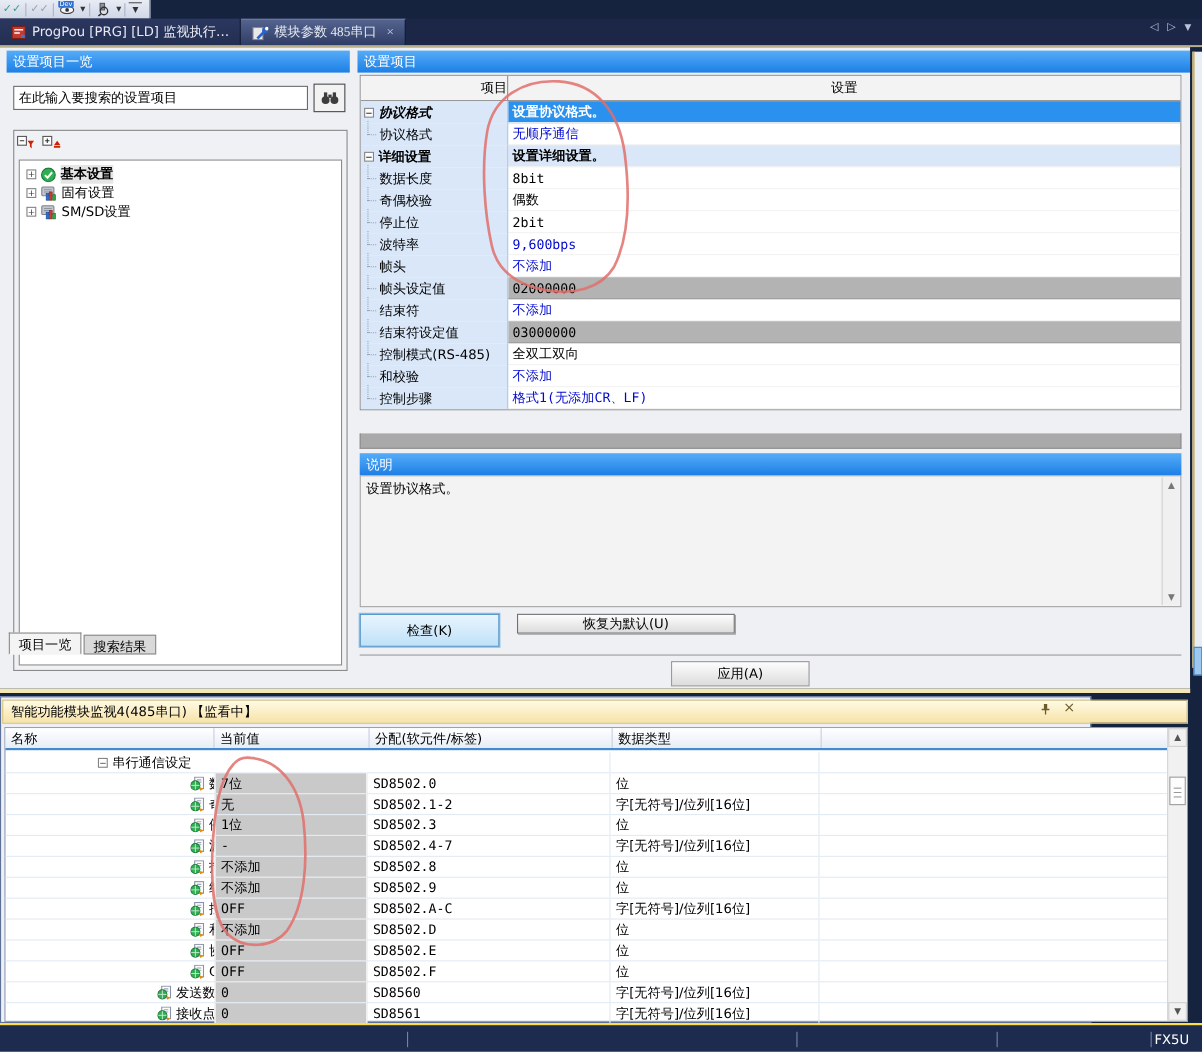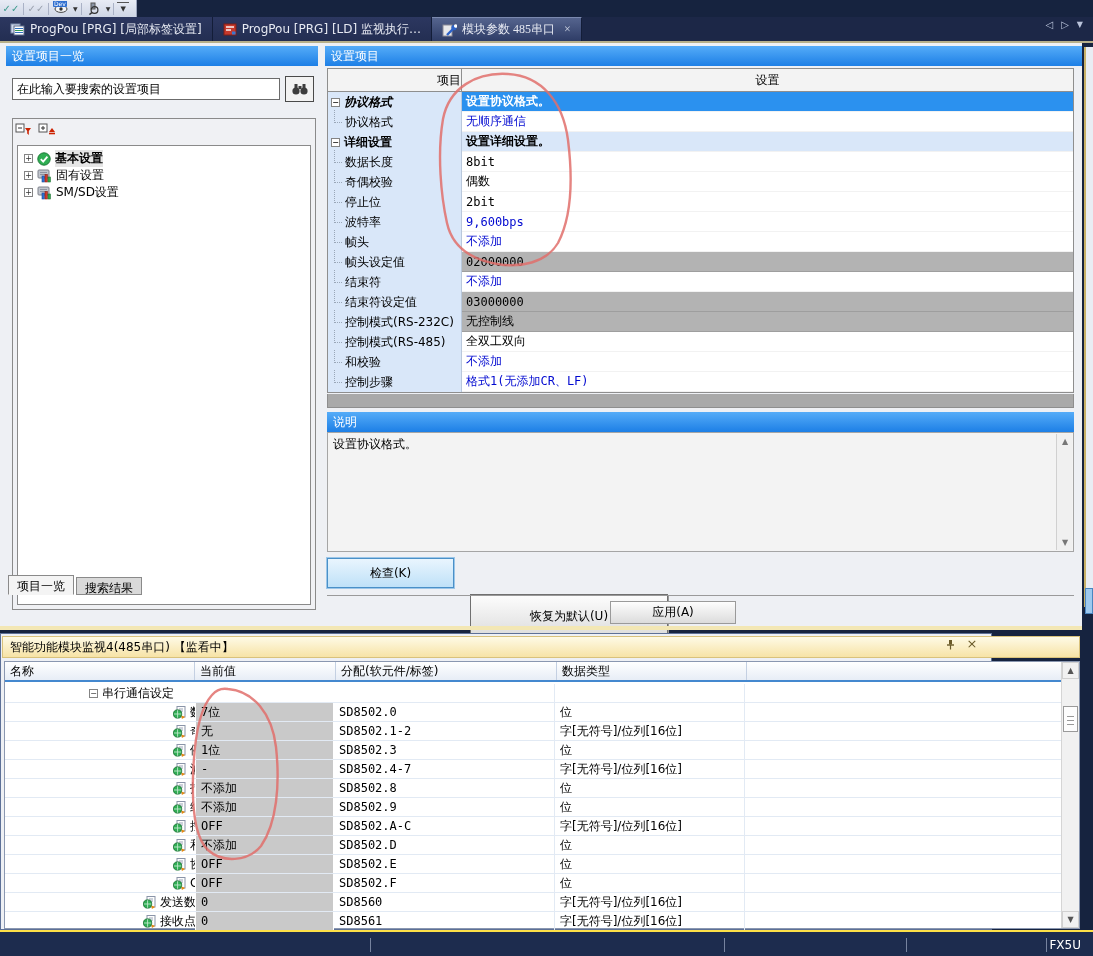--- a/index.html
+++ b/index.html
@@ -64,21 +64,21 @@
 
   #desc-header { left:327px; top:369px; width:747px; }
   #desc-box { left:327px; top:389px; width:747px; height:120px; background:#f3f3f3; border:1px solid #a5a5a5; }
   #desc-text { position:absolute; left:5px; top:3px; }
   .vscroll-mini { position:absolute; right:1px; top:1px; bottom:1px; width:16px; background:#f0f0f0; border-left:1px solid #d0d0d0; }
   .vscroll-mini .sb-up,.vscroll-mini .sb-dn { position:absolute; left:0; width:16px; height:15px; font-size:8px; color:#777; text-align:center; line-height:15px; }
   .vscroll-mini .sb-up { top:0; } .vscroll-mini .sb-dn { bottom:0; }
 
   .btn { position:absolute; display:flex; align-items:center; justify-content:center; border:1px solid #707070; background:linear-gradient(#fdfdfd,#dcdcdc); }
   #check-btn { left:327px; top:515px; width:127px; height:30px; background:linear-gradient(#e9f5fe,#bfe1f8); border:1px solid #4a90c8; box-shadow:0 0 0 1px #9cc6e8; }
-  #restore-btn { left:470px; top:515px; width:198px; height:44px; box-shadow:1px 1px 0 #9a9a9a;margin-top:36px; }
+  #restore-btn { left:470px; top:515px; width:198px; height:18px; box-shadow:1px 1px 0 #9a9a9a; }
   #apply-sep { left:327px; top:552px; width:747px; height:1px; background:#9a9a9a; }
   #apply-btn { left:610px; top:558px; width:126px; height:23px; border:1px solid #9a9a9a; }
   #yellow-strip { left:0; top:583px; width:1082px; height:4px; background:#f3e7b4; }
 
   
   #right-sliver { left:1082px; top:43px; width:11px; height:583px; background:#16233f; }
   #right-sliver .sliver-panel { position:absolute; left:2px; top:4px; width:9px; height:560px; background:#e9edf4; border-left:2px solid #c8b168; }
   #right-sliver .sliver-btn { position:absolute; left:3px; top:545px; width:8px; height:26px; background:#9ec9ef; border:1px solid #4a86c0; }
 
   
@@ -136,32 +136,20 @@
         <circle cx="7.5" cy="8" r="3.4" fill="none" stroke="#333" stroke-width="1.2"></circle>
         <line x1="4.8" y1="10.6" x2="2.4" y2="12.6" stroke="#333" stroke-width="1.4"></line>
       </svg>
   </span>
   <span class="drop-arrow">▼</span>
   <span class="tb-sep"></span>
   <span class="overflow-ico">▼</span>
 </div>
 
 <div id="tab-bar" class="abs">
-    <div class="doc-tab">
-      <span style="display: inline-flex;">
-        <svg width="15" height="13" viewBox="0 0 15 13">
-          <rect x="1" y="1" width="9" height="9" fill="#cfd9ea" stroke="#7e8eae"></rect>
-          <rect x="4" y="3" width="10" height="9" fill="#fff" stroke="#5a6a8c"></rect>
-          <line x1="5" y1="5.5" x2="13" y2="5.5" stroke="#2d6fc0"></line>
-          <line x1="5" y1="7.5" x2="13" y2="7.5" stroke="#39a054"></line>
-          <line x1="5" y1="9.5" x2="13" y2="9.5" stroke="#2d6fc0"></line>
-        </svg>
-      </span>
-      <span>ProgPou [PRG] [局部标签设置]</span>
-    </div>
     <div class="doc-tab">
       <span style="display: inline-flex;">
         <svg width="14" height="13" viewBox="0 0 14 13">
           <rect x="1" y="1" width="12" height="11" fill="#c6392c" stroke="#7e1f16"></rect>
           <line x1="3" y1="4" x2="11" y2="4" stroke="#fff" stroke-width="1.4"></line>
           <line x1="3" y1="7" x2="8" y2="7" stroke="#fff" stroke-width="1.4"></line>
           <rect x="9" y="8.5" width="3.5" height="3" fill="#3a78d0"></rect>
         </svg>
       </span>
       <span>ProgPou [PRG] [LD] 监视执行…</span>
@@ -334,26 +322,20 @@
           <div class="s-value blue">不添加</div>
         </div>
         <div class="s-row child">
           <div class="s-label">
             <span>结束符设定值</span>
           </div>
           <div class="s-value gray">03000000</div>
         </div>
         <div class="s-row child">
           <div class="s-label">
-            <span>控制模式(RS-232C)</span>
-          </div>
-          <div class="s-value gray">无控制线</div>
-        </div>
-        <div class="s-row child">
-          <div class="s-label">
             <span>控制模式(RS-485)</span>
           </div>
           <div class="s-value normal">全双工双向</div>
         </div>
         <div class="s-row child">
           <div class="s-label">
             <span>和校验</span>
           </div>
           <div class="s-value blue">不添加</div>
         </div>

